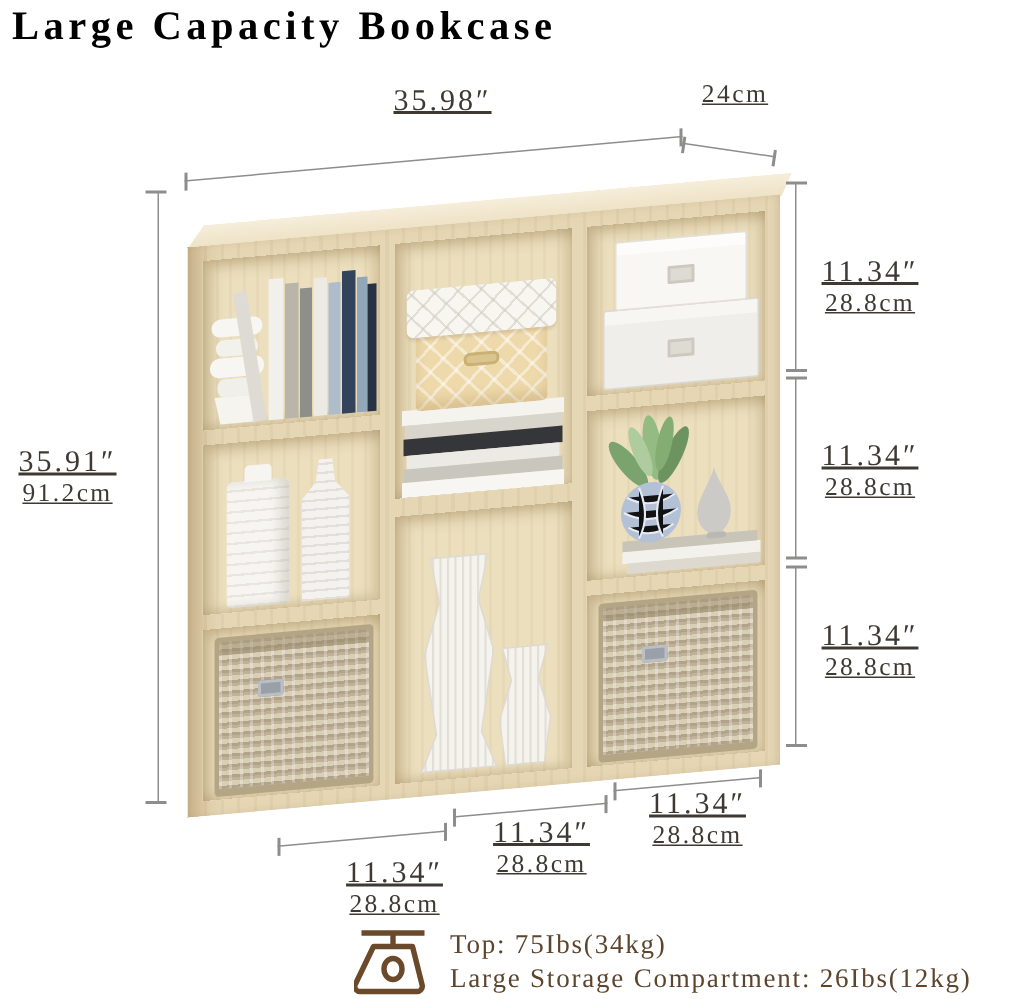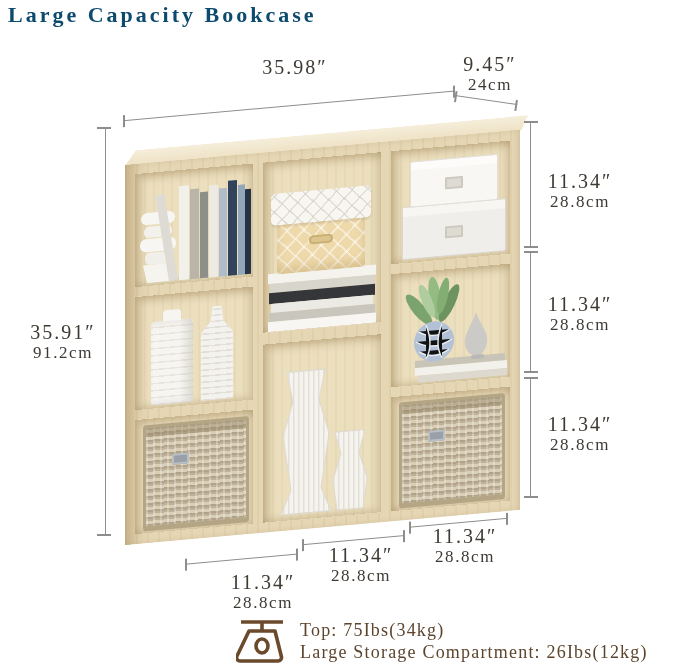--- a/index.html
+++ b/index.html
@@ -2,22 +2,22 @@
 <html><head>
 <meta charset="utf-8">
 <style>
   html,body { margin:0; padding:0; background:#ffffff; }
   .canvas {
     position:relative; width:679px; height:666px; background:#ffffff;
     overflow:hidden; font-family:"Liberation Serif","DejaVu Serif",serif;
   }
   
   .title {
-    position:absolute; left:8px; top:2px; font-size:22px; font-weight:600;
-    letter-spacing:3px; color:#0c4a6e; white-space:nowrap;
+    position:absolute; left:8px; top:2px; font-size:27px; font-weight:600;
+    letter-spacing:3px; color:#000000; white-space:nowrap;
   }
   
   .persp { position:absolute; inset:0; transform:skewY(-5.1deg); transform-origin:125px 0; }
 
   .topface {
     position:absolute; left:125px; top:151px; width:403px; height:15px;
     background:linear-gradient(#f6eedb,#eee2c5);
     clip-path:polygon(11px 0,100% 0,calc(100% - 7px) 100%,0 100%);
   }
   .case {
@@ -92,26 +92,26 @@
   .hseg { position:absolute; height:0; border-top:1.6px solid #8e8d8b; }
   .hseg::before, .hseg::after { content:""; position:absolute; width:1.6px; height:12px; background:#8e8d8b; top:-6px; }
   .hseg::before { left:0; } .hseg::after { right:0; }
   .vseg { position:absolute; width:0; border-left:1.6px solid #8e8d8b; }
   .htick { position:absolute; width:14px; height:1.6px; background:#8e8d8b; }
   .depth-line { position:absolute; left:455px; top:95px; width:63px; height:0; border-top:1.6px solid #8e8d8b; transform:rotate(8.3deg); transform-origin:0 0; }
   .depth-line::before, .depth-line::after { content:""; position:absolute; width:1.6px; height:11px; background:#8e8d8b; top:-5.5px; }
   .depth-line::before { left:0; } .depth-line::after { right:0; }
 
   
-  .dim { position:absolute; text-align:center; color:#3e3933; line-height:1.08; }
+  .dim { position:absolute; text-align:center; color:#3e3933; line-height:1.08;text-decoration:underline; }
   .dim .in { display:block; font-size:20px; letter-spacing:2px; white-space:nowrap; }
   .dim .cm { display:block; font-size:17px; letter-spacing:1.6px; white-space:nowrap; }
 
   
-  .capacity { position:absolute; left:236px; top:618px; display:flex; align-items:center; }
+  .capacity { position:absolute; left:236px; top:618px; display:flex; align-items:flex-start; }
   .cap-icon { width:52px; height:46px; margin-right:12px; }
   .cap-text { color:#5d452d; font-size:18px; letter-spacing:1.2px; line-height:1.25; white-space:nowrap; }
   .cap-text span { display:block; }
 </style>
 </head>
 <body>
 
 <div class="canvas">
 
   <div class="title">Large Capacity Bookcase</div>
@@ -240,24 +240,23 @@
   <div class="htick" style="left:524px; top:246px;"></div>
   <div class="htick" style="left:524px; top:251px;"></div>
   <div class="htick" style="left:524px; top:371px;"></div>
   <div class="htick" style="left:524px; top:377px;"></div>
   <div class="htick" style="left:524px; top:496px;"></div>
 
   <div class="dim" style="left:215px; top:57px; width:160px;">
     <span class="in">35.98″</span>
   </div>
   <div class="dim" style="left:440px; top:54px; width:100px;">
-    <span class="in">9.45″</span>
     <span class="cm">24cm</span>
   </div>
-  <div class="dim" style="left:18px; top:298px; width:90px;margin-top:24px;">
+  <div class="dim" style="left:0; top:298px; width:90px;">
     <span class="in">35.91″</span>
     <span class="cm">91.2cm</span>
   </div>
 
   <div class="dim" style="left:538px; top:171px; width:84px;">
     <span class="in">11.34″</span>
     <span class="cm">28.8cm</span>
   </div>
   <div class="dim" style="left:538px; top:294px; width:84px;">
     <span class="in">11.34″</span>

